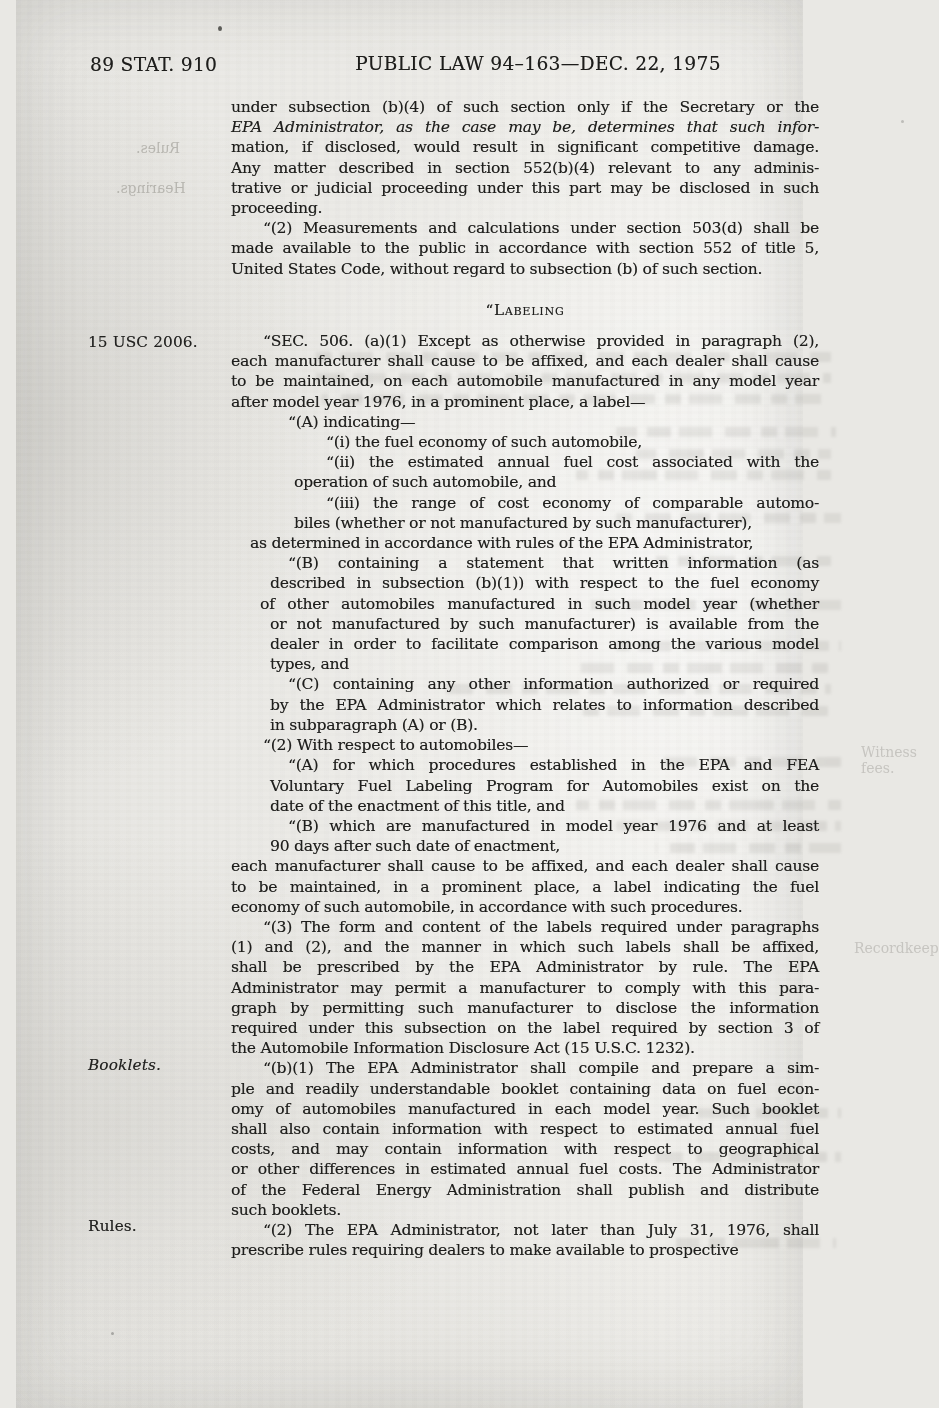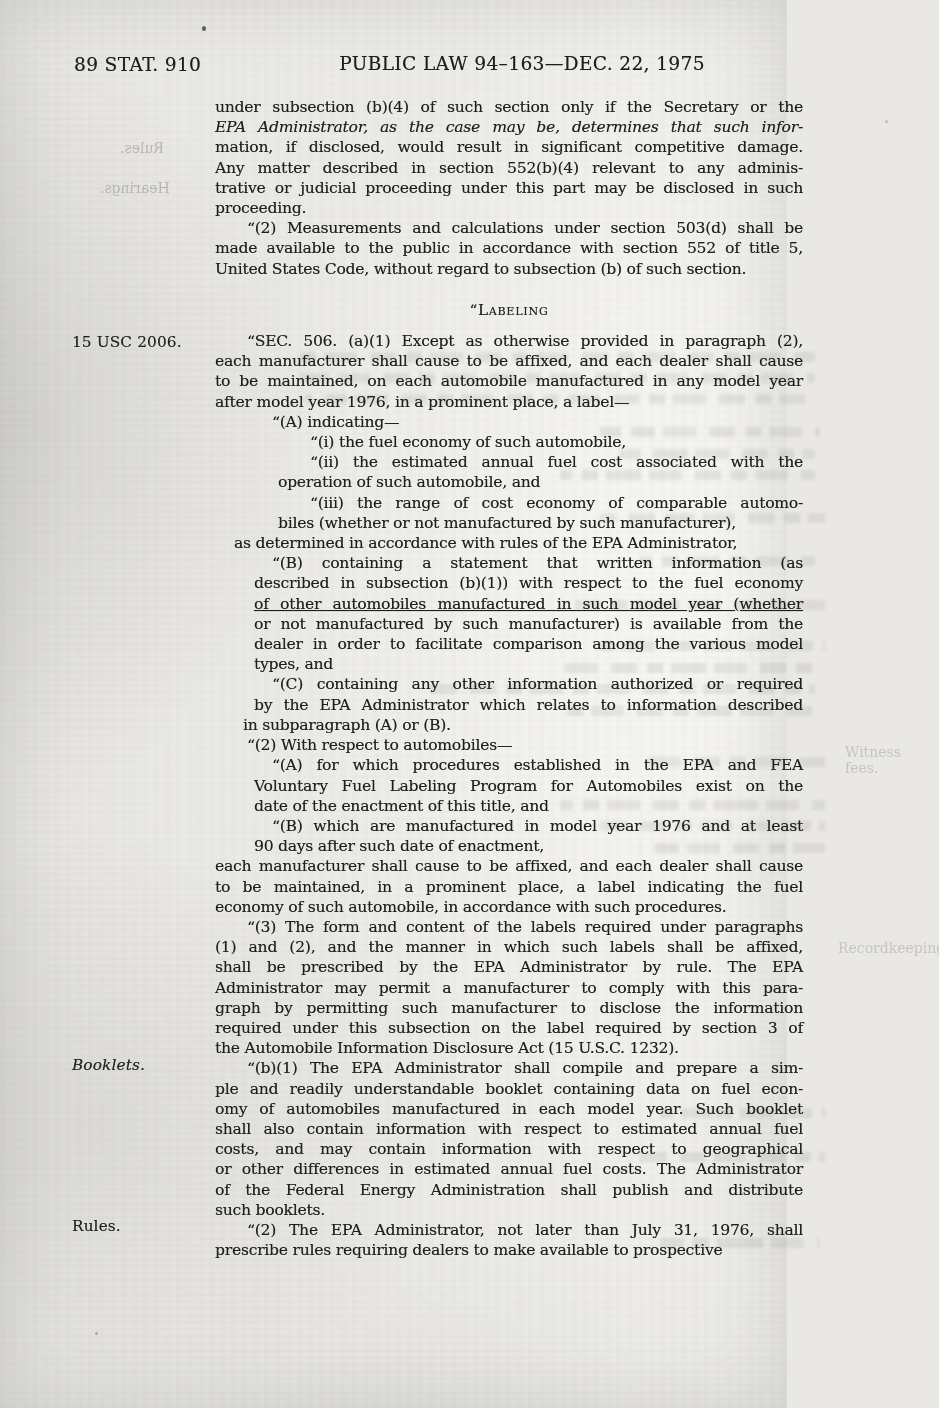--- a/index.html
+++ b/index.html
@@ -2,21 +2,21 @@
 <html><head>
 <meta charset="utf-8">
 <style>
   html,body{margin:0;padding:0;}
   body{
     width:939px;height:1408px;overflow:hidden;
     font-family:"DejaVu Serif","Liberation Serif",serif;
     background:#e9e8e4;
   }
   #page{
-    position:absolute;left:0;top:0;width:787px;height:1408px;
+    position:absolute;left:16px;top:0;width:787px;height:1408px;
     background:
       radial-gradient(ellipse 620px 900px at 88% 42%, rgba(255,255,255,.50), rgba(255,255,255,0) 70%),
       radial-gradient(ellipse 420px 520px at 4% 30%, rgba(176,174,168,.30), rgba(176,174,168,0) 70%),
       radial-gradient(ellipse 520px 420px at 12% 80%, rgba(186,184,178,.28), rgba(186,184,178,0) 70%),
       radial-gradient(ellipse 700px 300px at 50% 101%, rgba(196,194,188,.22), rgba(196,194,188,0) 70%),
       linear-gradient(90deg, #e4e3df 0%, #eae9e5 22%, #ecebe7 55%, #efeeea 82%, #eae9e5 100%);
     box-shadow: inset 0 0 70px rgba(96,94,88,.18);
   }
   .texture{
     position:absolute;inset:0;opacity:.5;pointer-events:none;
@@ -135,27 +135,27 @@
       <div class="line end" style="margin-left: 0px;">after model year 1976, in a prominent place, a label—</div>
       <div class="line end" style="margin-left: 57px;">“(A) indicating—</div>
       <div class="line end" style="margin-left: 95px;">“(i) the fuel economy of such automobile,</div>
       <div class="line" style="margin-left: 95px;">“(ii) the estimated annual fuel cost associated with the</div>
       <div class="line end" style="margin-left: 63px;">operation of such automobile, and</div>
       <div class="line" style="margin-left: 95px;">“(iii) the range of cost economy of comparable automo-</div>
       <div class="line end" style="margin-left: 63px;">biles (whether or not manufactured by such manufacturer),</div>
       <div class="line end" style="margin-left: 19px;">as determined in accordance with rules of the EPA Administrator,</div>
       <div class="line" style="margin-left: 57px;">“(B) containing a statement that written information (as</div>
       <div class="line" style="margin-left: 39px;">described in subsection (b)(1)) with respect to the fuel economy</div>
-      <div class="line" style="margin-left: 39px; text-decoration: underline;">of other automobiles manufactured in such model year (whether</div>
+      <div class="line" style="margin-left: 29px;">of other automobiles manufactured in such model year (whether</div>
       <div class="line" style="margin-left: 39px;">or not manufactured by such manufacturer) is available from the</div>
       <div class="line" style="margin-left: 39px;">dealer in order to facilitate comparison among the various model</div>
       <div class="line end" style="margin-left: 39px;">types, and</div>
       <div class="line" style="margin-left: 57px;">“(C) containing any other information authorized or required</div>
       <div class="line" style="margin-left: 39px;">by the EPA Administrator which relates to information described</div>
-      <div class="line end" style="margin-left: 28px;">in subparagraph (A) or (B).</div>
+      <div class="line end" style="margin-left: 39px;">in subparagraph (A) or (B).</div>
       <div class="line end" style="margin-left: 32px;">“(2) With respect to automobiles—</div>
       <div class="line" style="margin-left: 57px;">“(A) for which procedures established in the EPA and FEA</div>
       <div class="line" style="margin-left: 39px;">Voluntary Fuel Labeling Program for Automobiles exist on the</div>
       <div class="line end" style="margin-left: 39px;">date of the enactment of this title, and</div>
       <div class="line" style="margin-left: 57px;">“(B) which are manufactured in model year 1976 and at least</div>
       <div class="line end" style="margin-left: 39px;">90 days after such date of enactment,</div>
       <div class="line" style="margin-left: 0px;">each manufacturer shall cause to be affixed, and each dealer shall cause</div>
       <div class="line" style="margin-left: 0px;">to be maintained, in a prominent place, a label indicating the fuel</div>
       <div class="line end" style="margin-left: 0px;">economy of such automobile, in accordance with such procedures.</div>
       <div class="line" style="margin-left: 32px;">“(3) The form and content of the labels required under paragraphs</div>

